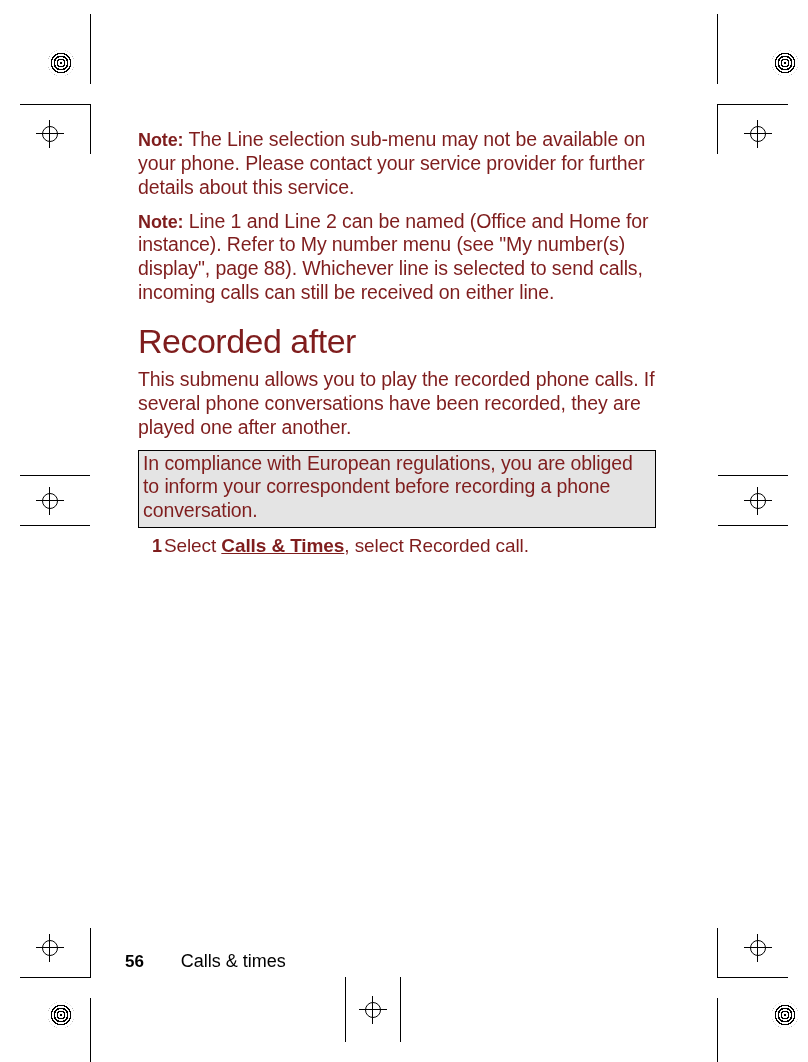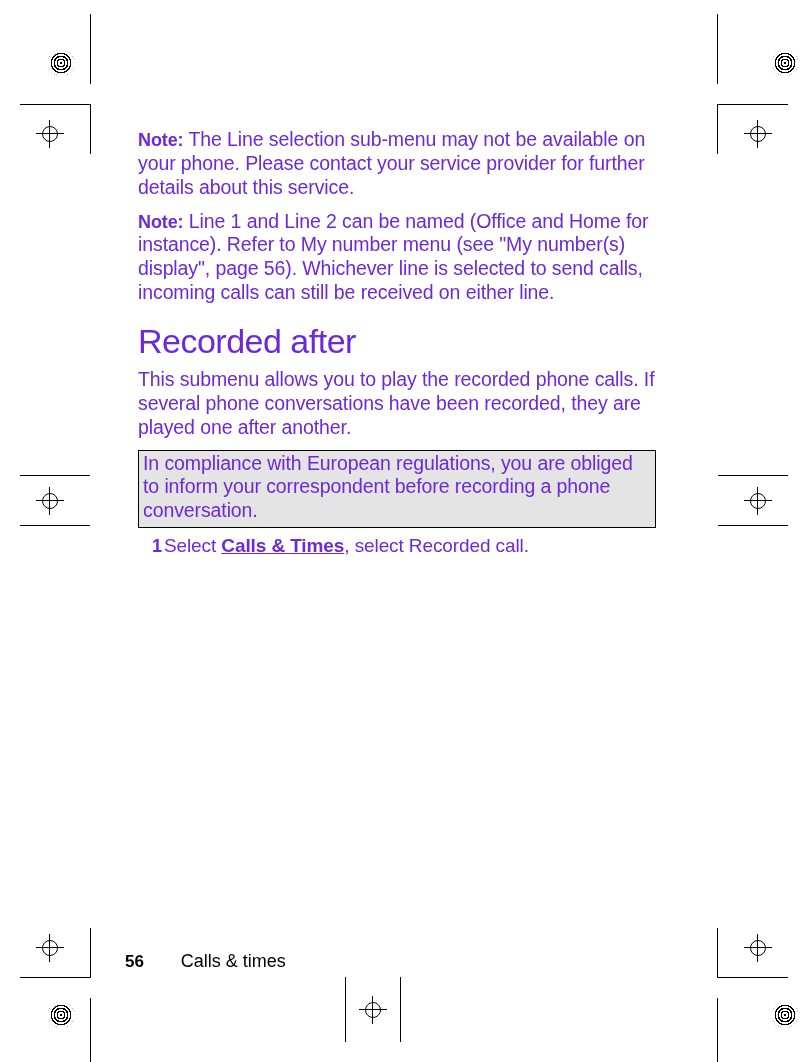--- a/index.html
+++ b/index.html
@@ -66,21 +66,21 @@
     background:#000;
     transform:rotate(45deg);
   }
   
   .content {
     position:absolute;
     left:138px; top:128px;
     width:518px;
     font-size:19.5px;
     line-height:1.22;
-    color:#6d28d9;
+    color:#7f1d1d;
     letter-spacing:-0.1px;
   }
   .content p { margin:0 0 10px 0; }
   .note-lbl { font-weight:700; font-family: Arial, sans-serif; font-size:18px; }
   h2.section {
     font-weight:400;
     font-size:34px;
     margin:16px 0 6px 0;
     letter-spacing:-0.5px;
   }
@@ -196,21 +196,21 @@
       </div>
     <div style="position:absolute; width:1px; height:65px; background:#000; left:55px; bottom:0;"></div>
   </div>
 
 
   <div class="content">
     <p>
       <span class="note-lbl">Note:</span><span> The Line selection sub-menu may not be available on your phone. Please contact your service provider for further details about this service.</span>
     </p>
     <p>
-      <span class="note-lbl">Note:</span><span>  Line 1 and Line 2 can be named (Office and Home for instance). Refer to My number menu (see "My number(s) display", page 56). Whichever line is selected to send calls, incoming calls can still be received on either line.</span>
+      <span class="note-lbl">Note:</span><span>  Line 1 and Line 2 can be named (Office and Home for instance). Refer to My number menu (see "My number(s) display", page 88). Whichever line is selected to send calls, incoming calls can still be received on either line.</span>
     </p>
     <h2 class="section">Recorded after</h2>
     <p>This submenu allows you to play the recorded phone calls. If several phone conversations have been recorded, they are played one after another.</p>
     <div class="boxed">In compliance with European regulations, you are obliged to inform your correspondent before recording a phone conversation.</div>
     <div class="step">
       <span class="stepnum">1</span><span>Select </span><span class="menu1">Calls &amp; Times</span><span>, select </span><span class="menu2">Recorded call.</span>
     </div>
   </div>
 
   <div class="footer">

